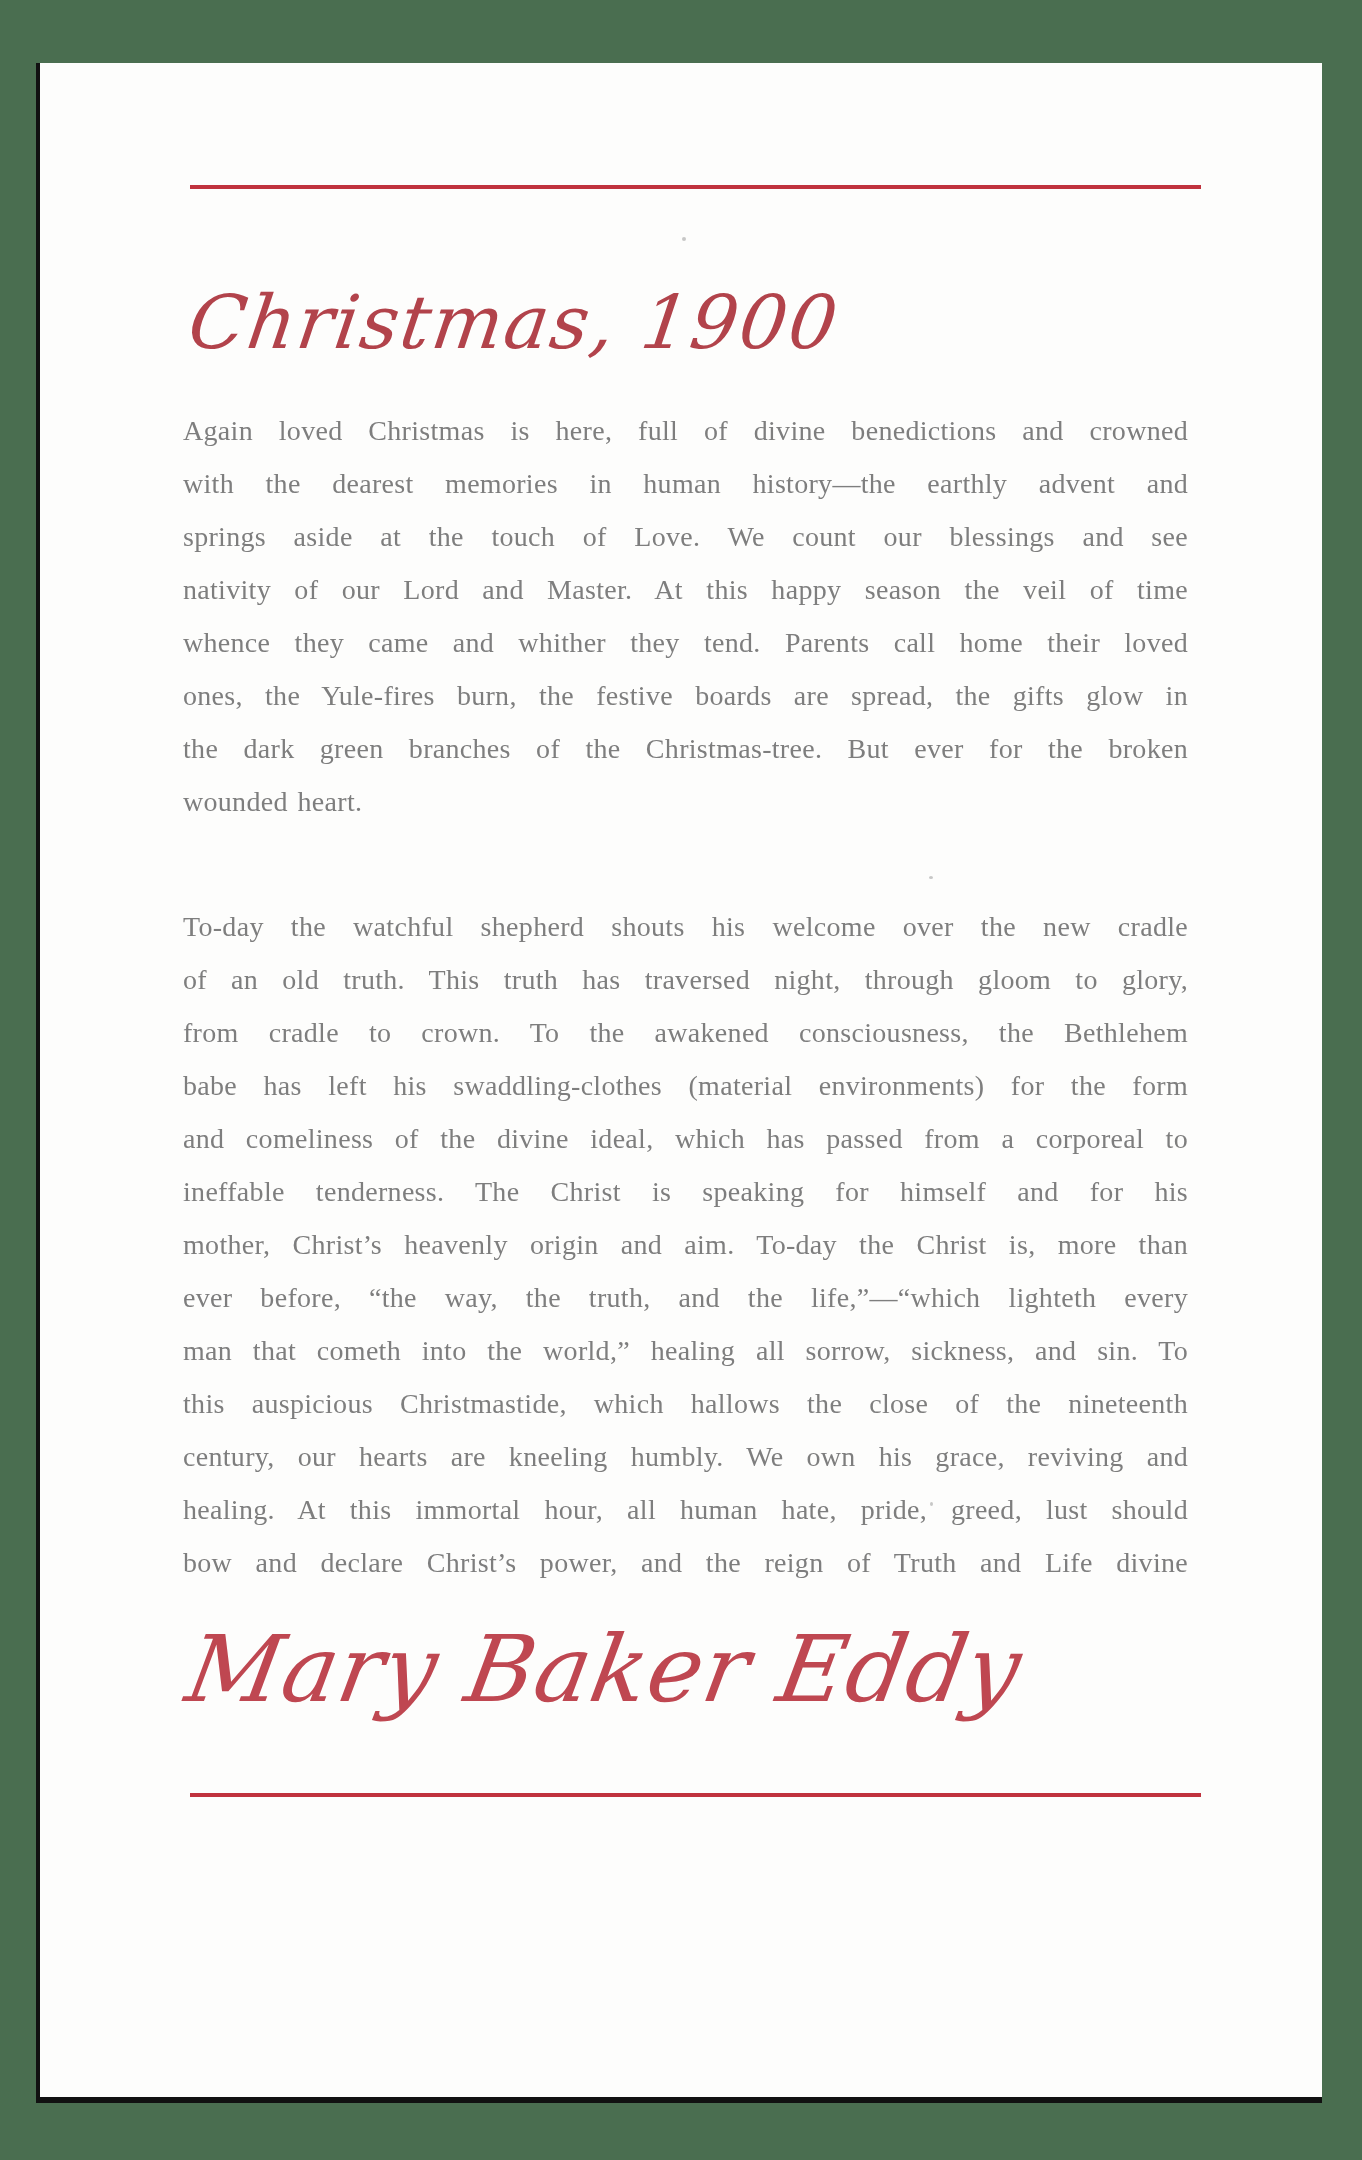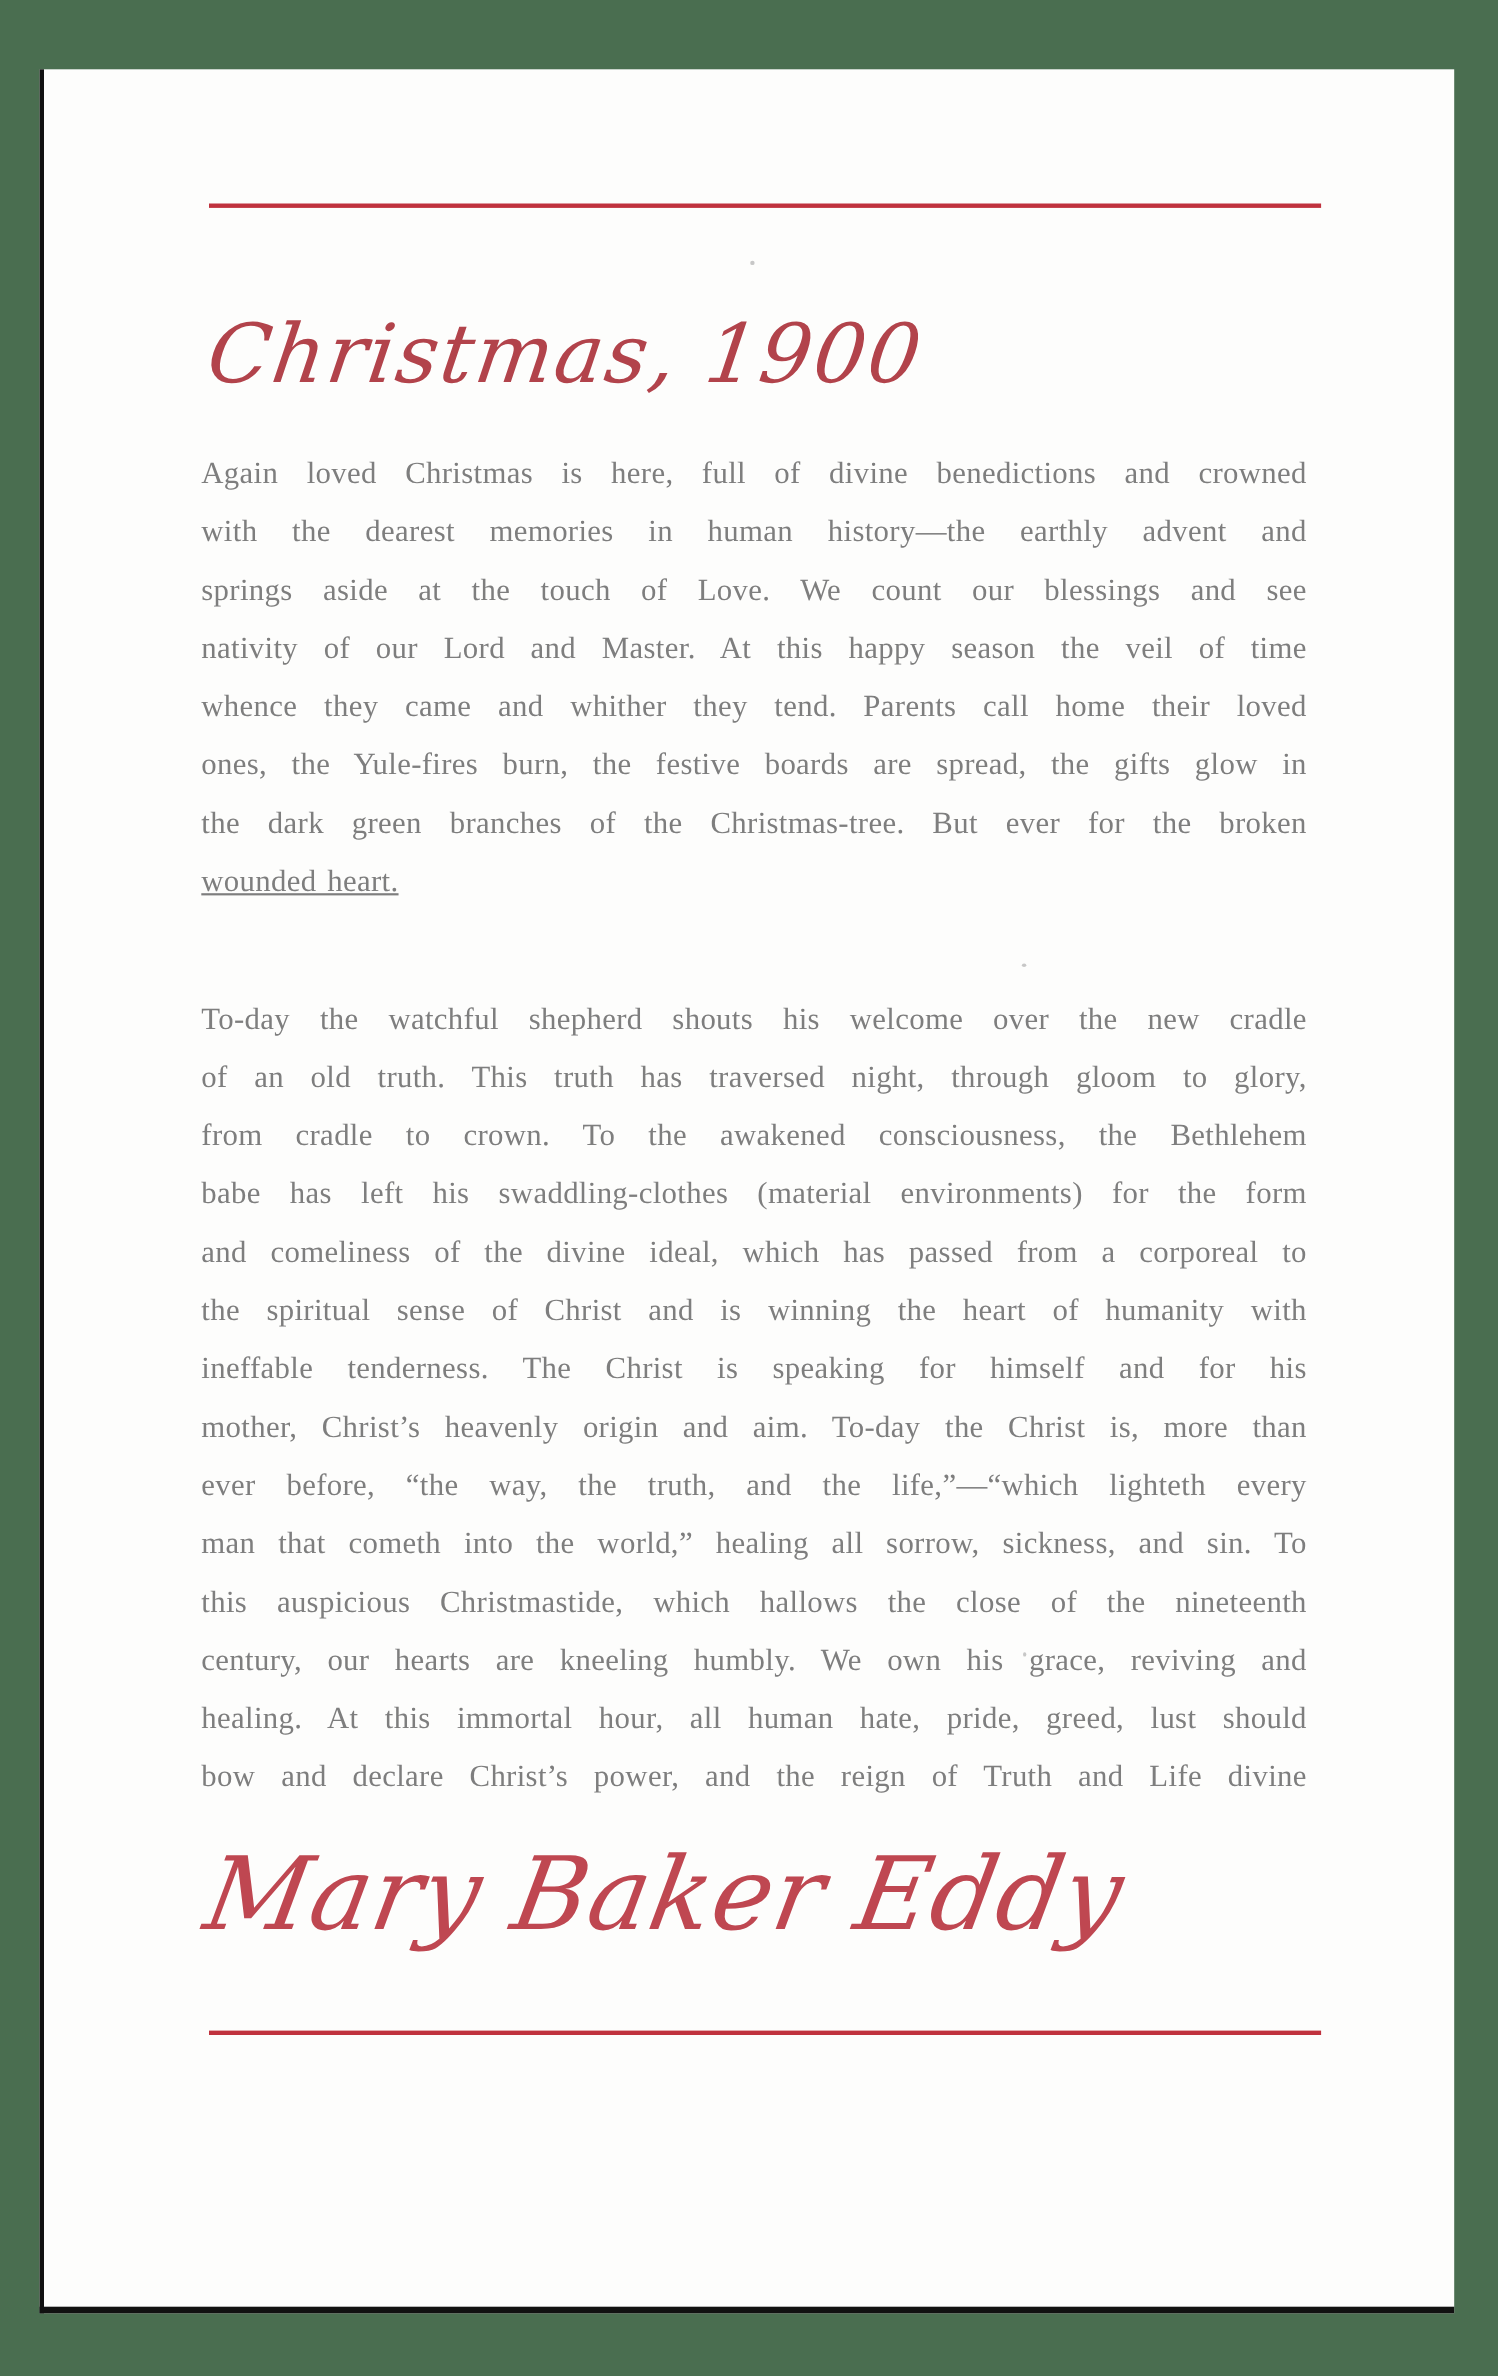--- a/index.html
+++ b/index.html
@@ -56,21 +56,21 @@
     width: 1005px;
     font-size: 28px;
     line-height: 53px;
     color: var(--body);
     letter-spacing: 0.3px;
     word-spacing: 2.5px;
   }
   .paragraph-1 { margin-top: 34px; }
   .paragraph-2 { margin-top: 72px; }
   .text-line { text-align: justify; text-align-last: justify; }
-  .text-line.last { text-align: left; text-align-last: left; text-decoration: underline; }
+  .text-line.last { text-align: left; text-align-last: left; }
   .signature {
     margin-left: 135px;
     margin-top: 6px;
     font-family: "DejaVu Serif", serif;
     font-style: italic;
     font-weight: 400;
     font-size: 92px;
     line-height: 150px;
     color: var(--sig);
     display: block;
@@ -106,21 +106,20 @@
         <div class="text-line">ones, the Yule-fires burn, the festive boards are spread, the gifts glow in</div>
         <div class="text-line">the dark green branches of the Christmas-tree. But ever for the broken</div>
         <div class="text-line last">wounded heart.</div>
       </div>
     <div class="paragraph paragraph-2">
         <div class="text-line">To-day the watchful shepherd shouts his welcome over the new cradle</div>
         <div class="text-line">of an old truth. This truth has traversed night, through gloom to glory,</div>
         <div class="text-line">from cradle to crown. To the awakened consciousness, the Bethlehem</div>
         <div class="text-line">babe has left his swaddling-clothes (material environments) for the form</div>
         <div class="text-line">and comeliness of the divine ideal, which has passed from a corporeal to</div>
-        <div class="text-line">the spiritual sense of Christ and is winning the heart of humanity with</div>
         <div class="text-line">ineffable tenderness. The Christ is speaking for himself and for his</div>
         <div class="text-line">mother, Christ’s heavenly origin and aim. To-day the Christ is, more than</div>
         <div class="text-line">ever before, “the way, the truth, and the life,”—“which lighteth every</div>
         <div class="text-line">man that cometh into the world,” healing all sorrow, sickness, and sin. To</div>
         <div class="text-line">this auspicious Christmastide, which hallows the close of the nineteenth</div>
         <div class="text-line">century, our hearts are kneeling humbly. We own his grace, reviving and</div>
         <div class="text-line">healing. At this immortal hour, all human hate, pride, greed, lust should</div>
         <div class="text-line">bow and declare Christ’s power, and the reign of Truth and Life divine</div>
       </div>
   </section>

